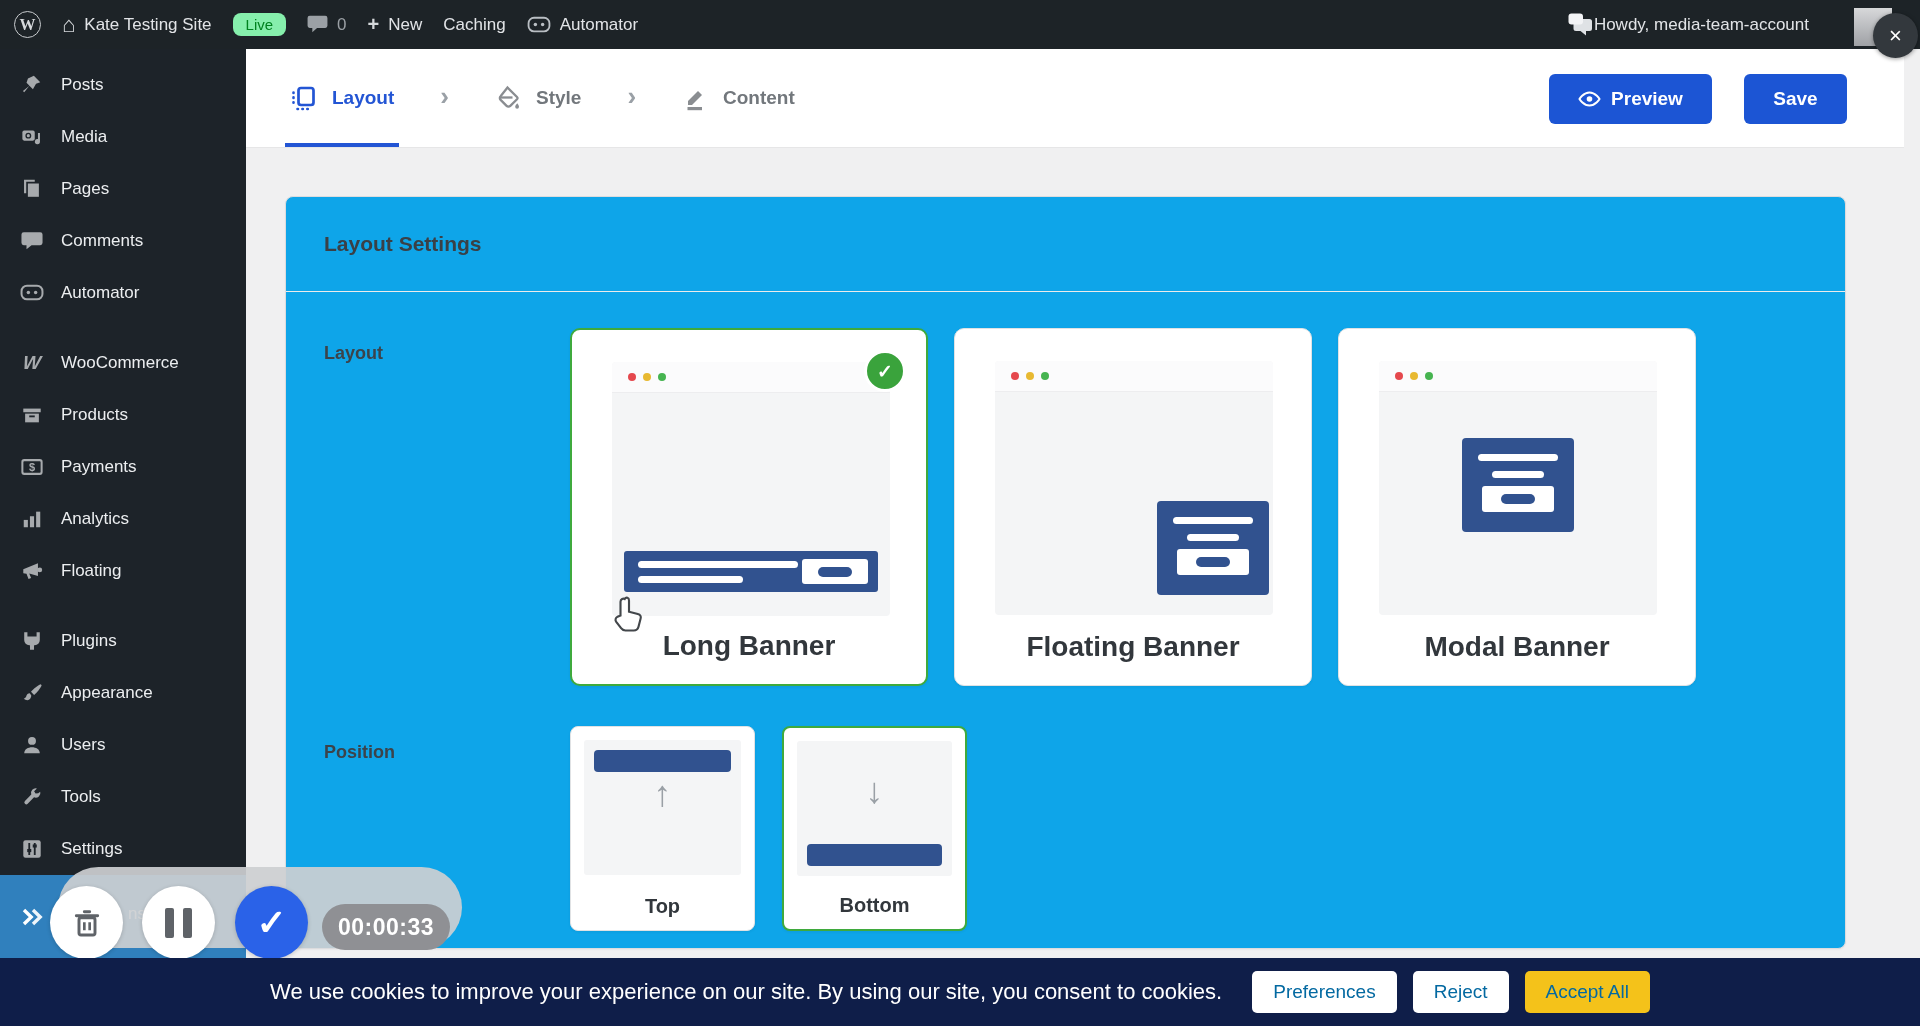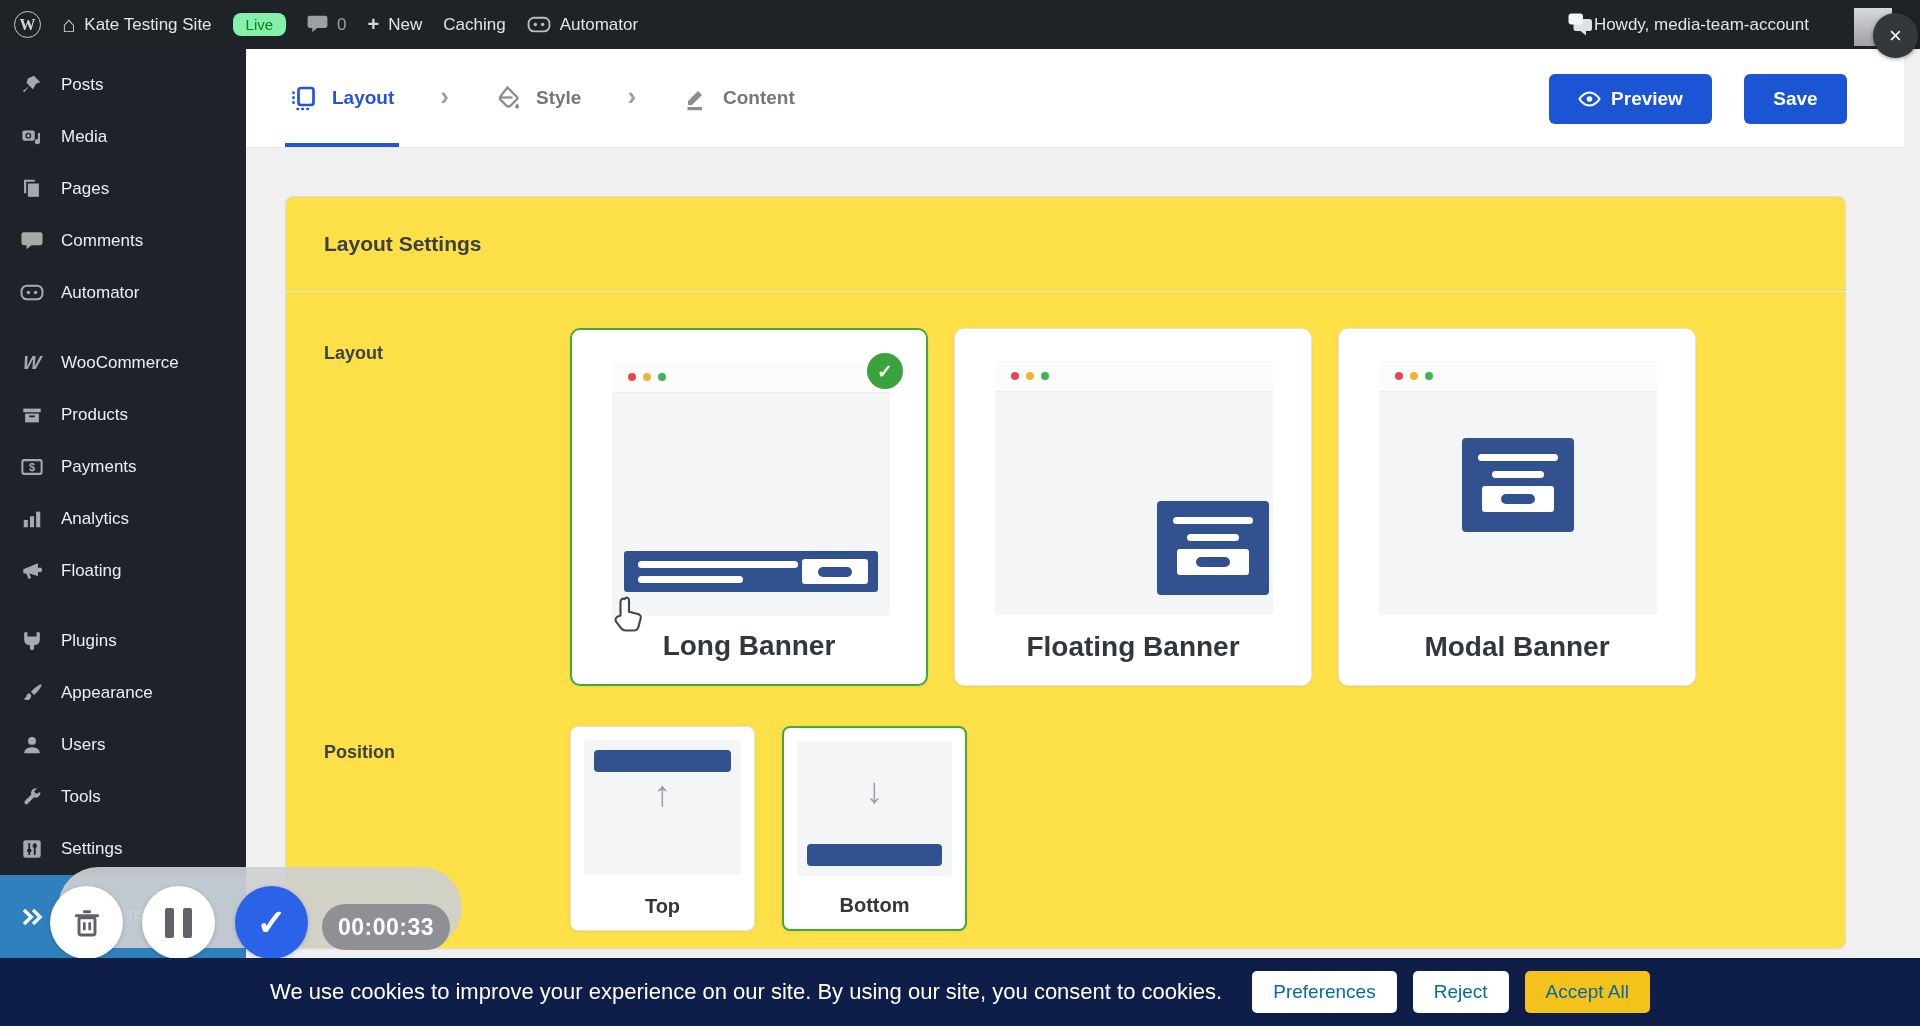--- a/index.html
+++ b/index.html
@@ -45,21 +45,21 @@
   .tab.active{color:#2355d4}
   .tsep{font-size:26px;color:#9aa0a6;font-weight:bold;line-height:1;padding-bottom:4px}
   .underline{position:absolute;left:55px;bottom:0;width:114px;height:4px;background:#2355d4}
   .actions{position:absolute;right:57px;top:25px;display:flex;gap:32px}
   .btn{height:50px;border-radius:6px;background:#1c55d4;color:#ffffff;font-size:19px;font-weight:bold;
     display:flex;align-items:center;justify-content:center;border:none;cursor:pointer;
     font-family:"Liberation Sans",sans-serif}
   .btn.preview{width:163px;gap:10px}
   .btn.save{width:103px}
 
-  .card{position:absolute;left:55px;top:147px;width:1561px;height:753px;background:#fde047;
+  .card{position:absolute;left:55px;top:147px;width:1561px;height:753px;background:#0ea5e9;
     border:1px solid #dcdcde;border-radius:8px;box-sizing:border-box;box-shadow:0 1px 2px rgba(0,0,0,.04)}
   .card-head{height:94px;border-bottom:1px solid #ececec;display:flex;align-items:center;
     padding-left:38px;font-size:21px;font-weight:bold;color:#3a4046}
   .rowlabel{position:absolute;left:38px;font-size:18px;font-weight:bold;color:#3c434a}
 
   .optrow{position:absolute;left:284px;top:131px;display:flex;gap:26px}
   .opt{width:358px;height:358px;background:#fff;border:1px solid #e0e2e4;border-radius:10px;
     position:relative;box-sizing:border-box;box-shadow:0 1px 3px rgba(0,0,0,.06);cursor:pointer}
   .opt.selected{border:2px solid #3faa3d}
   .opt-label{position:absolute;bottom:22px;width:100%;text-align:center;font-size:28px;

